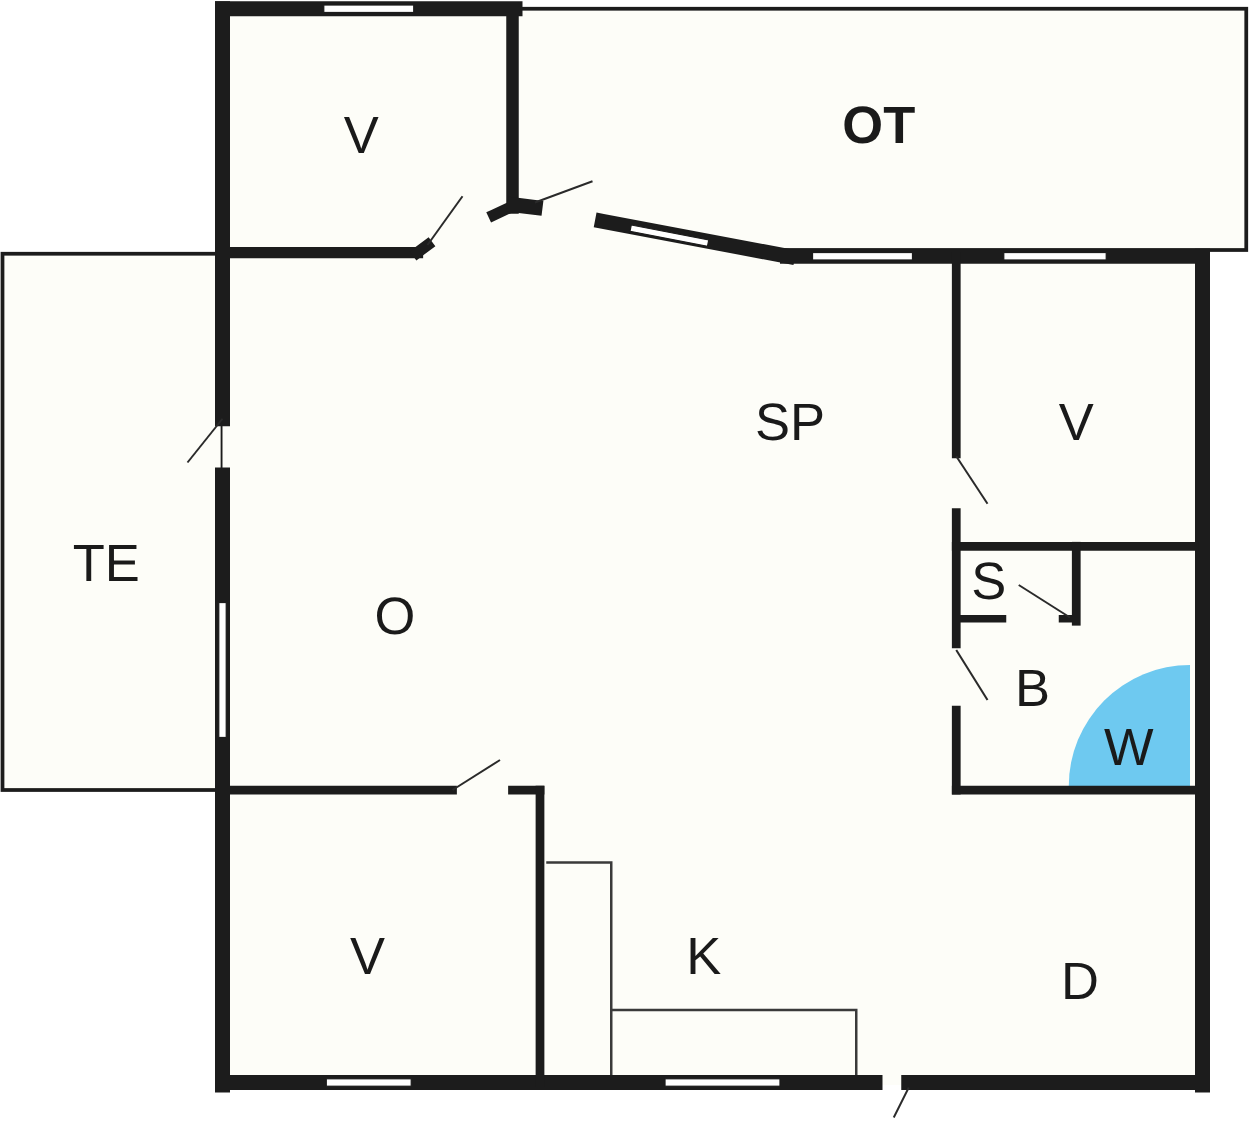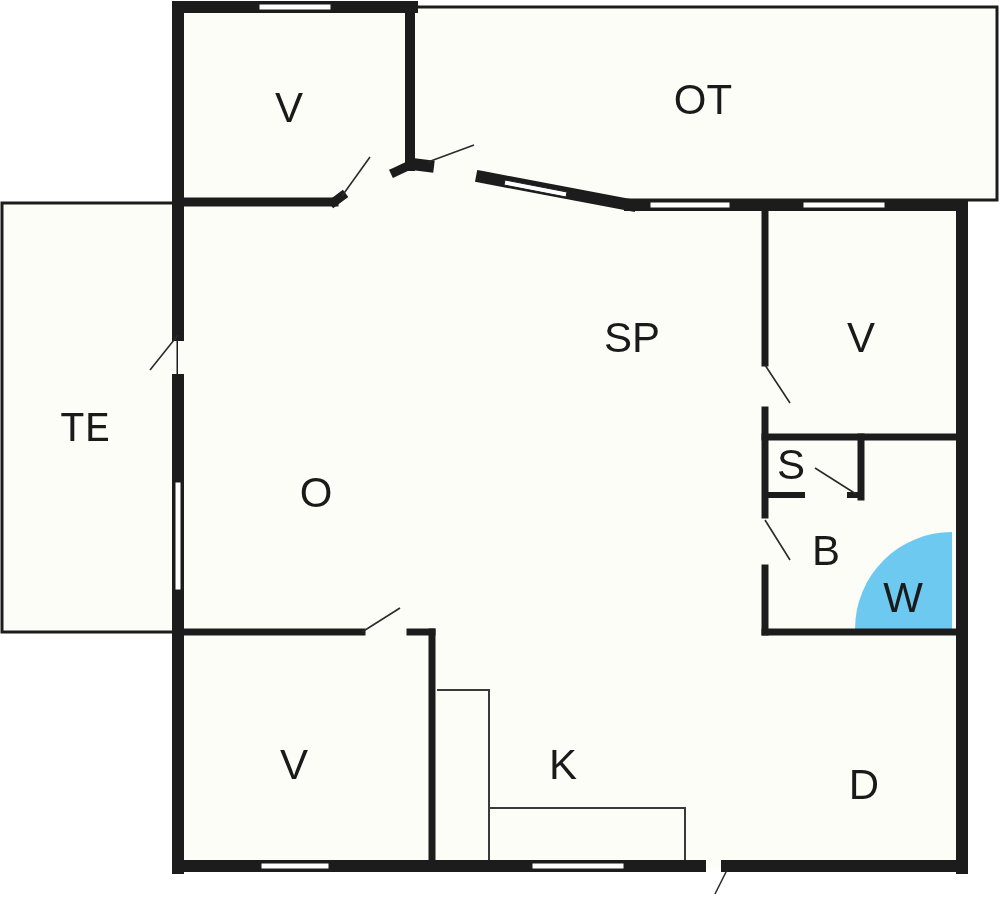--- a/index.html
+++ b/index.html
@@ -78,23 +78,23 @@
     <line x1="178" y1="335" x2="150" y2="370"></line>
     <line x1="765" y1="365" x2="790" y2="403"></line>
     <line x1="815" y1="468" x2="856" y2="494"></line>
     <line x1="765" y1="520" x2="790" y2="560"></line>
     <line x1="362" y1="632" x2="400" y2="608"></line>
     <line x1="727" y1="870" x2="715" y2="894"></line>
   </g>
 </svg>
 
 <div class="lbl" style="left:289px;top:108px;">V</div>
-<div class="lbl" style="left:703px;top:100px;">OT</div>
+<div class="lbl" style="left:703px;top:100px;font-weight:bold;">OT</div>
 <div class="lbl" style="left:632px;top:338px;">SP</div>
 <div class="lbl" style="left:861px;top:338px;">V</div>
-<div class="lbl" style="left:85px;top:430px;font-family:Liberation Mono, monospace;">TE</div>
+<div class="lbl" style="left:85px;top:451px;">TE</div>
 <div class="lbl" style="left:316px;top:493px;">O</div>
 <div class="lbl" style="left:791px;top:465px;">S</div>
 <div class="lbl" style="left:826px;top:551px;">B</div>
 <div class="lbl" style="left:903px;top:598px;">W</div>
 <div class="lbl" style="left:294px;top:765px;">V</div>
 <div class="lbl" style="left:563px;top:765px;">K</div>
 <div class="lbl" style="left:864px;top:785px;">D</div>
 
 </body></html>

